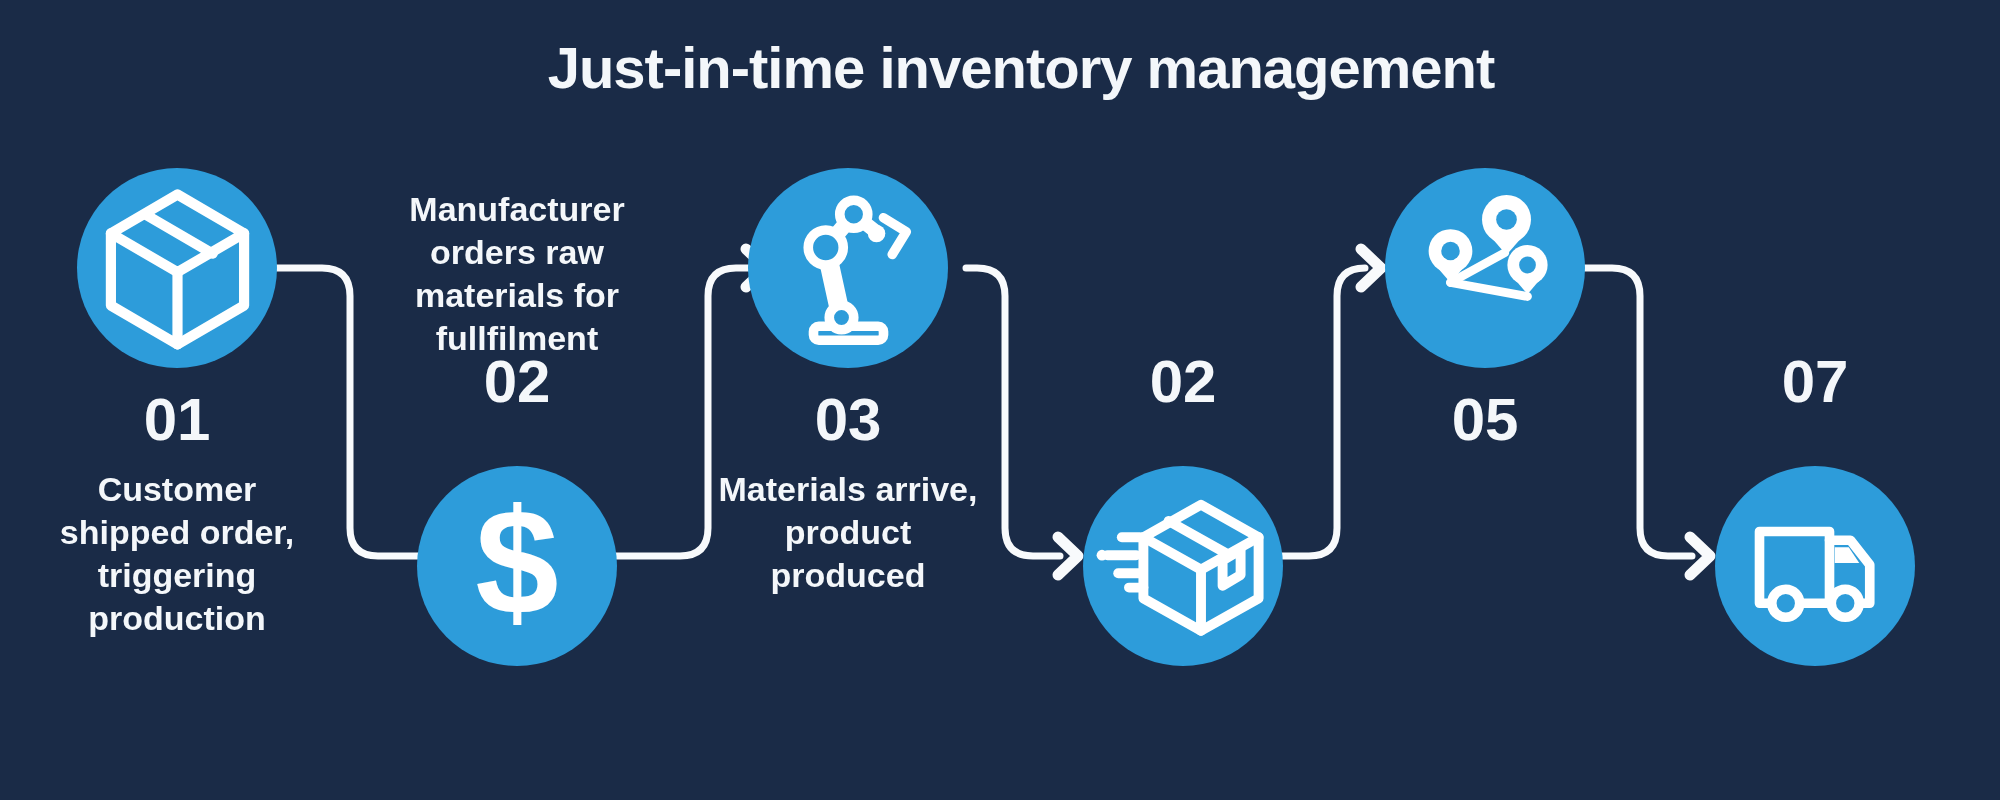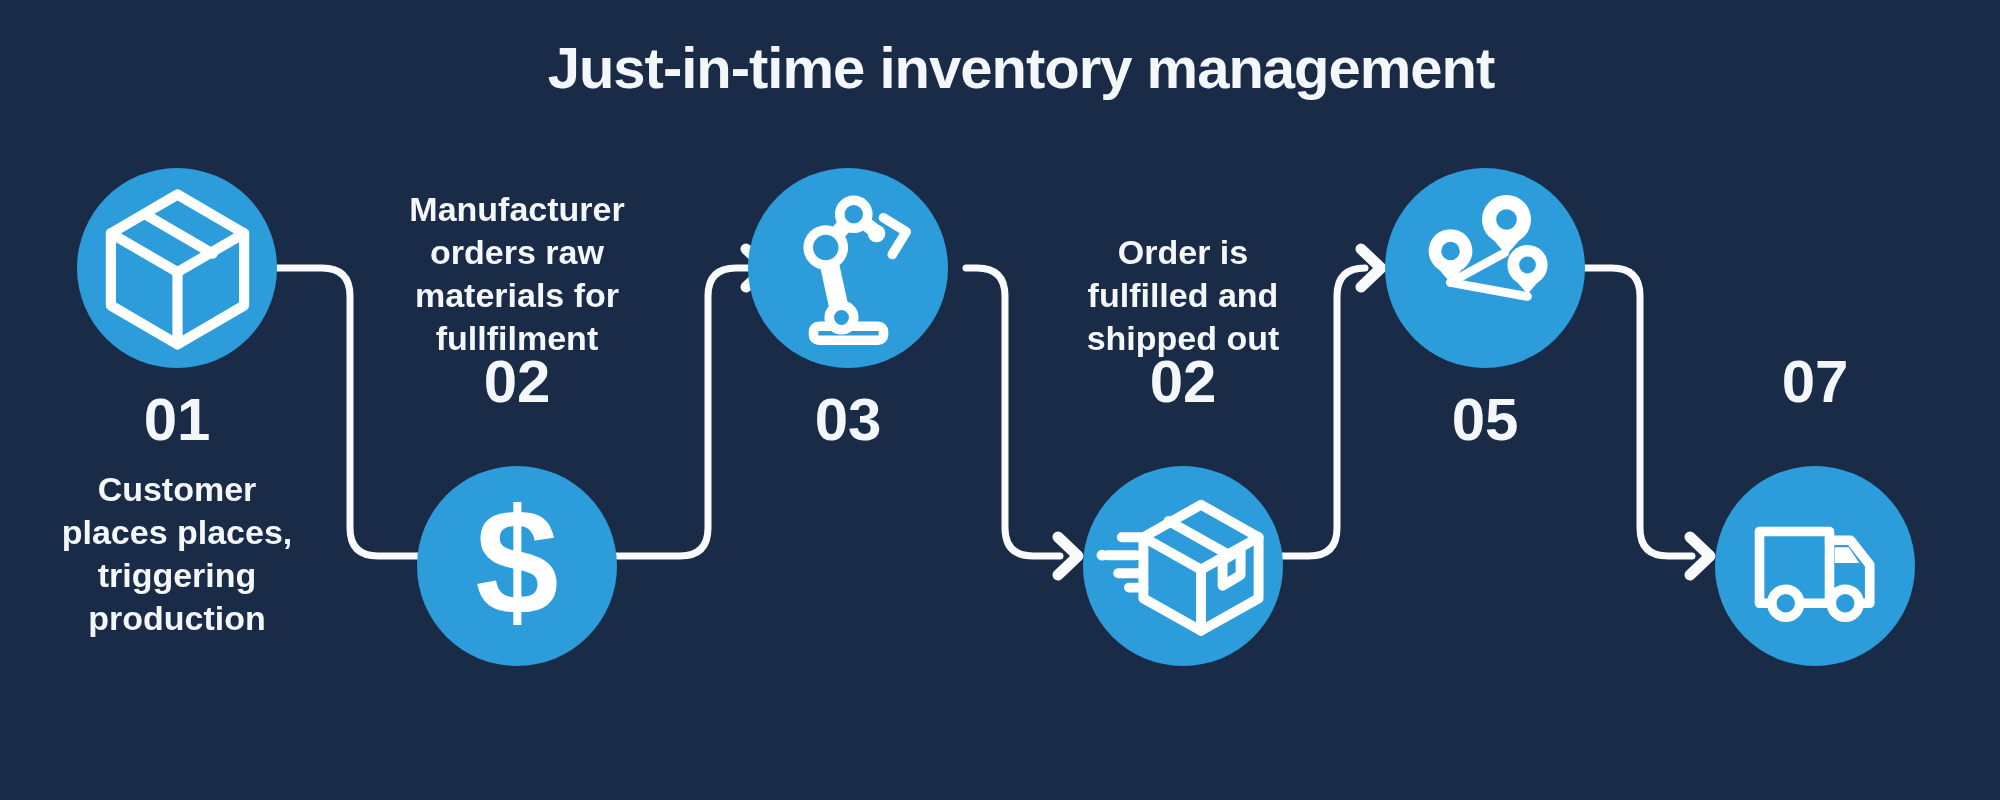--- a/index.html
+++ b/index.html
@@ -68,21 +68,21 @@
   <svg width="185" height="185" viewBox="0 0 100 100" fill="none" stroke="#ffffff" stroke-width="5.5" stroke-linejoin="round" stroke-linecap="round">
     <polygon points="50,10 86,31 50,52 14,31"></polygon>
     <path d="M 14 31 V 70 L 50 91 V 52"></path>
     <path d="M 86 31 V 70 L 50 91"></path>
     <path d="M 33 21 L 69 42"></path>
   </svg>
 </span>
     </div>
     <div class="step-number">01</div>
     <div class="step-label">Customer
-places places,
+shipped order,
 triggering
 production</div>
   </div>
       <div class="step icon-bottom" style="left: 357px;">
     <div class="circle">
       <span class="icon">
   <span class="dollar">$</span>
 </span>
     </div>
     <div class="step-number">02</div>
@@ -102,42 +102,42 @@
     <path d="M 53 19 L 67 30" stroke-width="8"></path>
     <polyline points="70,21 83,29 75,42"></polyline>
     <circle cx="46" cy="78" r="7" fill="#2d9cda"></circle>
     <circle cx="37" cy="38" r="10" fill="#2d9cda"></circle>
     <circle cx="53" cy="19" r="8" fill="#2d9cda"></circle>
     <circle cx="66" cy="30" r="5" fill="#ffffff" stroke="none"></circle>
   </svg>
 </span>
     </div>
     <div class="step-number">03</div>
+    <div class="step-label">Materials arrive,
+product
+produced</div>
   </div>
       <div class="step icon-bottom" style="left: 1023px;">
     <div class="circle">
       <span class="icon">
   <svg width="180" height="180" viewBox="0 0 100 100" fill="none" stroke="#ffffff" stroke-width="5.5" stroke-linejoin="round" stroke-linecap="round">
     <path d="M 16 34 H 26"></path>
     <path d="M 8 44 H 24"></path>
     <path d="M 14 54 H 26"></path>
     <path d="M 20 62 H 28"></path>
     <circle cx="5" cy="44" r="3" fill="#ffffff" stroke="none"></circle>
     <polygon points="60,16 92,34 60,52 28,34"></polygon>
     <path d="M 28 34 V 68 L 60 86 V 52"></path>
     <path d="M 92 34 V 68 L 60 86"></path>
     <path d="M 42 25 L 74 43"></path>
     <path d="M 72 47 L 82 41 V 55 L 72 61 Z"></path>
   </svg>
 </span>
     </div>
     <div class="step-number">02</div>
-    <div class="step-label">Order is
-fulfilled and
-shipped out</div>
   </div>
       <div class="step icon-top" style="left: 1325px;">
     <div class="circle">
       <span class="icon">
   <svg width="175" height="175" viewBox="0 0 100 100" fill="none" stroke="#ffffff" stroke-width="5" stroke-linejoin="round" stroke-linecap="round">
     <path d="M 30 58 L 61 41"></path>
     <path d="M 30 58 L 74 66"></path>
     <g stroke="none">
       <circle cx="62" cy="22" r="14" fill="#ffffff"></circle>
       <polygon points="53.6,32.5 70.4,32.5 62,42.3 " fill="#ffffff"></polygon>

